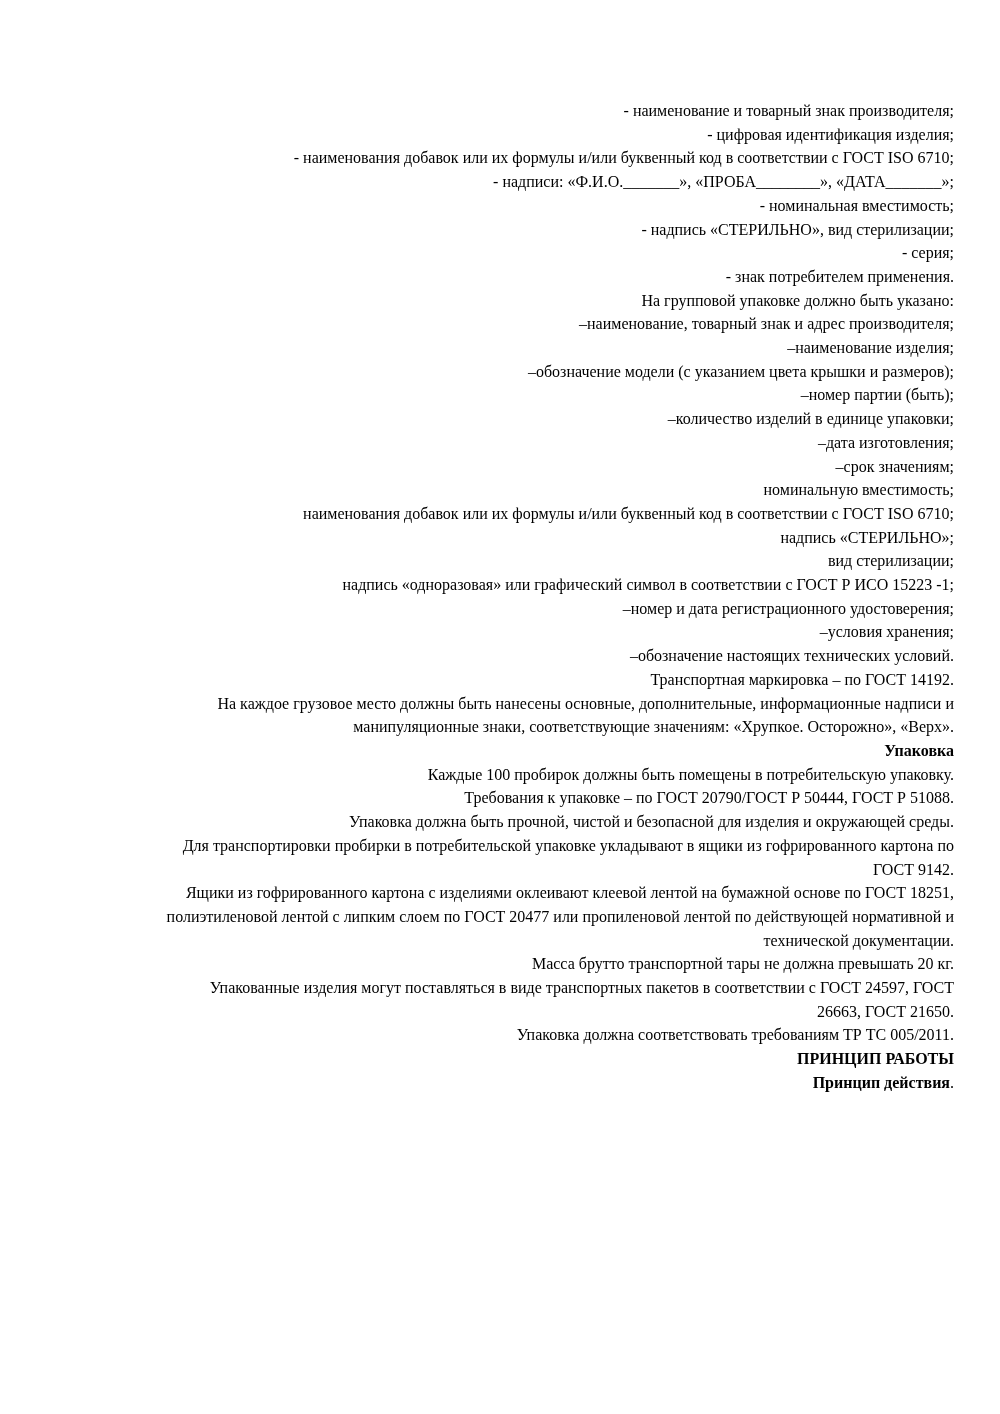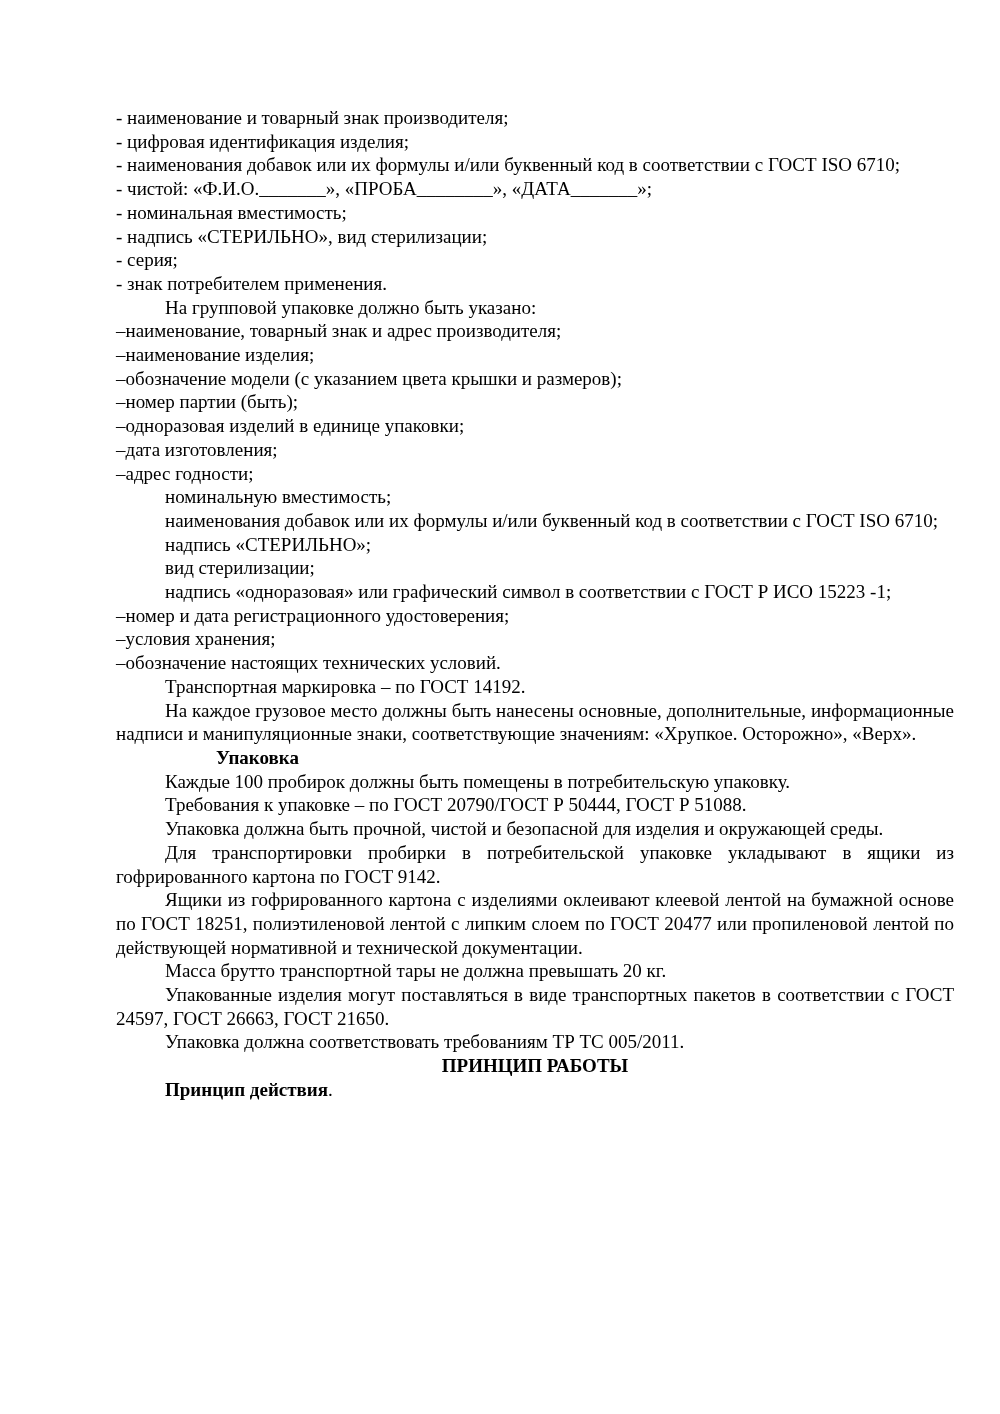--- a/index.html
+++ b/index.html
@@ -12,59 +12,60 @@
     width: 1000px;
     height: 1414px;
     background: #ffffff;
     overflow: hidden;
     font-family: "Liberation Serif", "DejaVu Serif", serif;
     color: #000000;
   }
   .content {
     position: absolute;
     left: 116px;
-    top: 106px;
+    top: 99px;
     width: 838px;
-    font-size: 19px;
+    font-size: 16px;
     line-height: 23.7px;
   }
   .content p {
     margin: 0;
     padding: 0;
+    text-align: right;
   }
   .j    { text-align: justify; }
   .ind  { text-indent: 49px; }
   .h1   { font-weight: bold; text-indent: 100px; margin-top: 16px; }
   .h2   { font-weight: bold; text-align: center; margin-top: 14px; }
   .lead .b { font-weight: bold; }
 </style>
 </head>
 <body>
 
 <div class="page">
   <div class="content">
 
     <p class="j">- наименование и товарный знак производителя;</p>
     <p class="j">- цифровая идентификация изделия;</p>
     <p class="j">- наименования добавок или их формулы и/или буквенный код в соответствии с ГОСТ ISO 6710;</p>
-    <p class="j">- чистой: «Ф.И.О._______», «ПРОБА________», «ДАТА_______»;</p>
+    <p class="j">- надписи: «Ф.И.О._______», «ПРОБА________», «ДАТА_______»;</p>
     <p class="j">- номинальная вместимость;</p>
     <p class="j">- надпись «СТЕРИЛЬНО», вид стерилизации;</p>
     <p class="j">- серия;</p>
     <p class="j">- знак потребителем применения.</p>
 
     <p class="ind j">На групповой упаковке должно быть указано:</p>
 
     <p class="j">–наименование, товарный знак и адрес производителя;</p>
     <p class="j">–наименование изделия;</p>
     <p class="j">–обозначение модели (с указанием цвета крышки и размеров);</p>
     <p class="j">–номер партии (быть);</p>
-    <p class="j">–одноразовая изделий в единице упаковки;</p>
+    <p class="j">–количество изделий в единице упаковки;</p>
     <p class="j">–дата изготовления;</p>
-    <p class="j">–адрес годности;</p>
+    <p class="j">–срок значениям;</p>
 
     <p class="ind j">номинальную вместимость;</p>
     <p class="ind j">наименования добавок или их формулы и/или буквенный код в соответствии с ГОСТ ISO 6710;</p>
     <p class="ind j">надпись «СТЕРИЛЬНО»;</p>
     <p class="ind j">вид стерилизации;</p>
     <p class="ind j">надпись «одноразовая» или графический символ в соответствии с ГОСТ Р ИСО 15223 -1;</p>
 
     <p class="j">–номер и дата регистрационного удостоверения;</p>
     <p class="j">–условия хранения;</p>
     <p class="j">–обозначение настоящих технических условий.</p>

